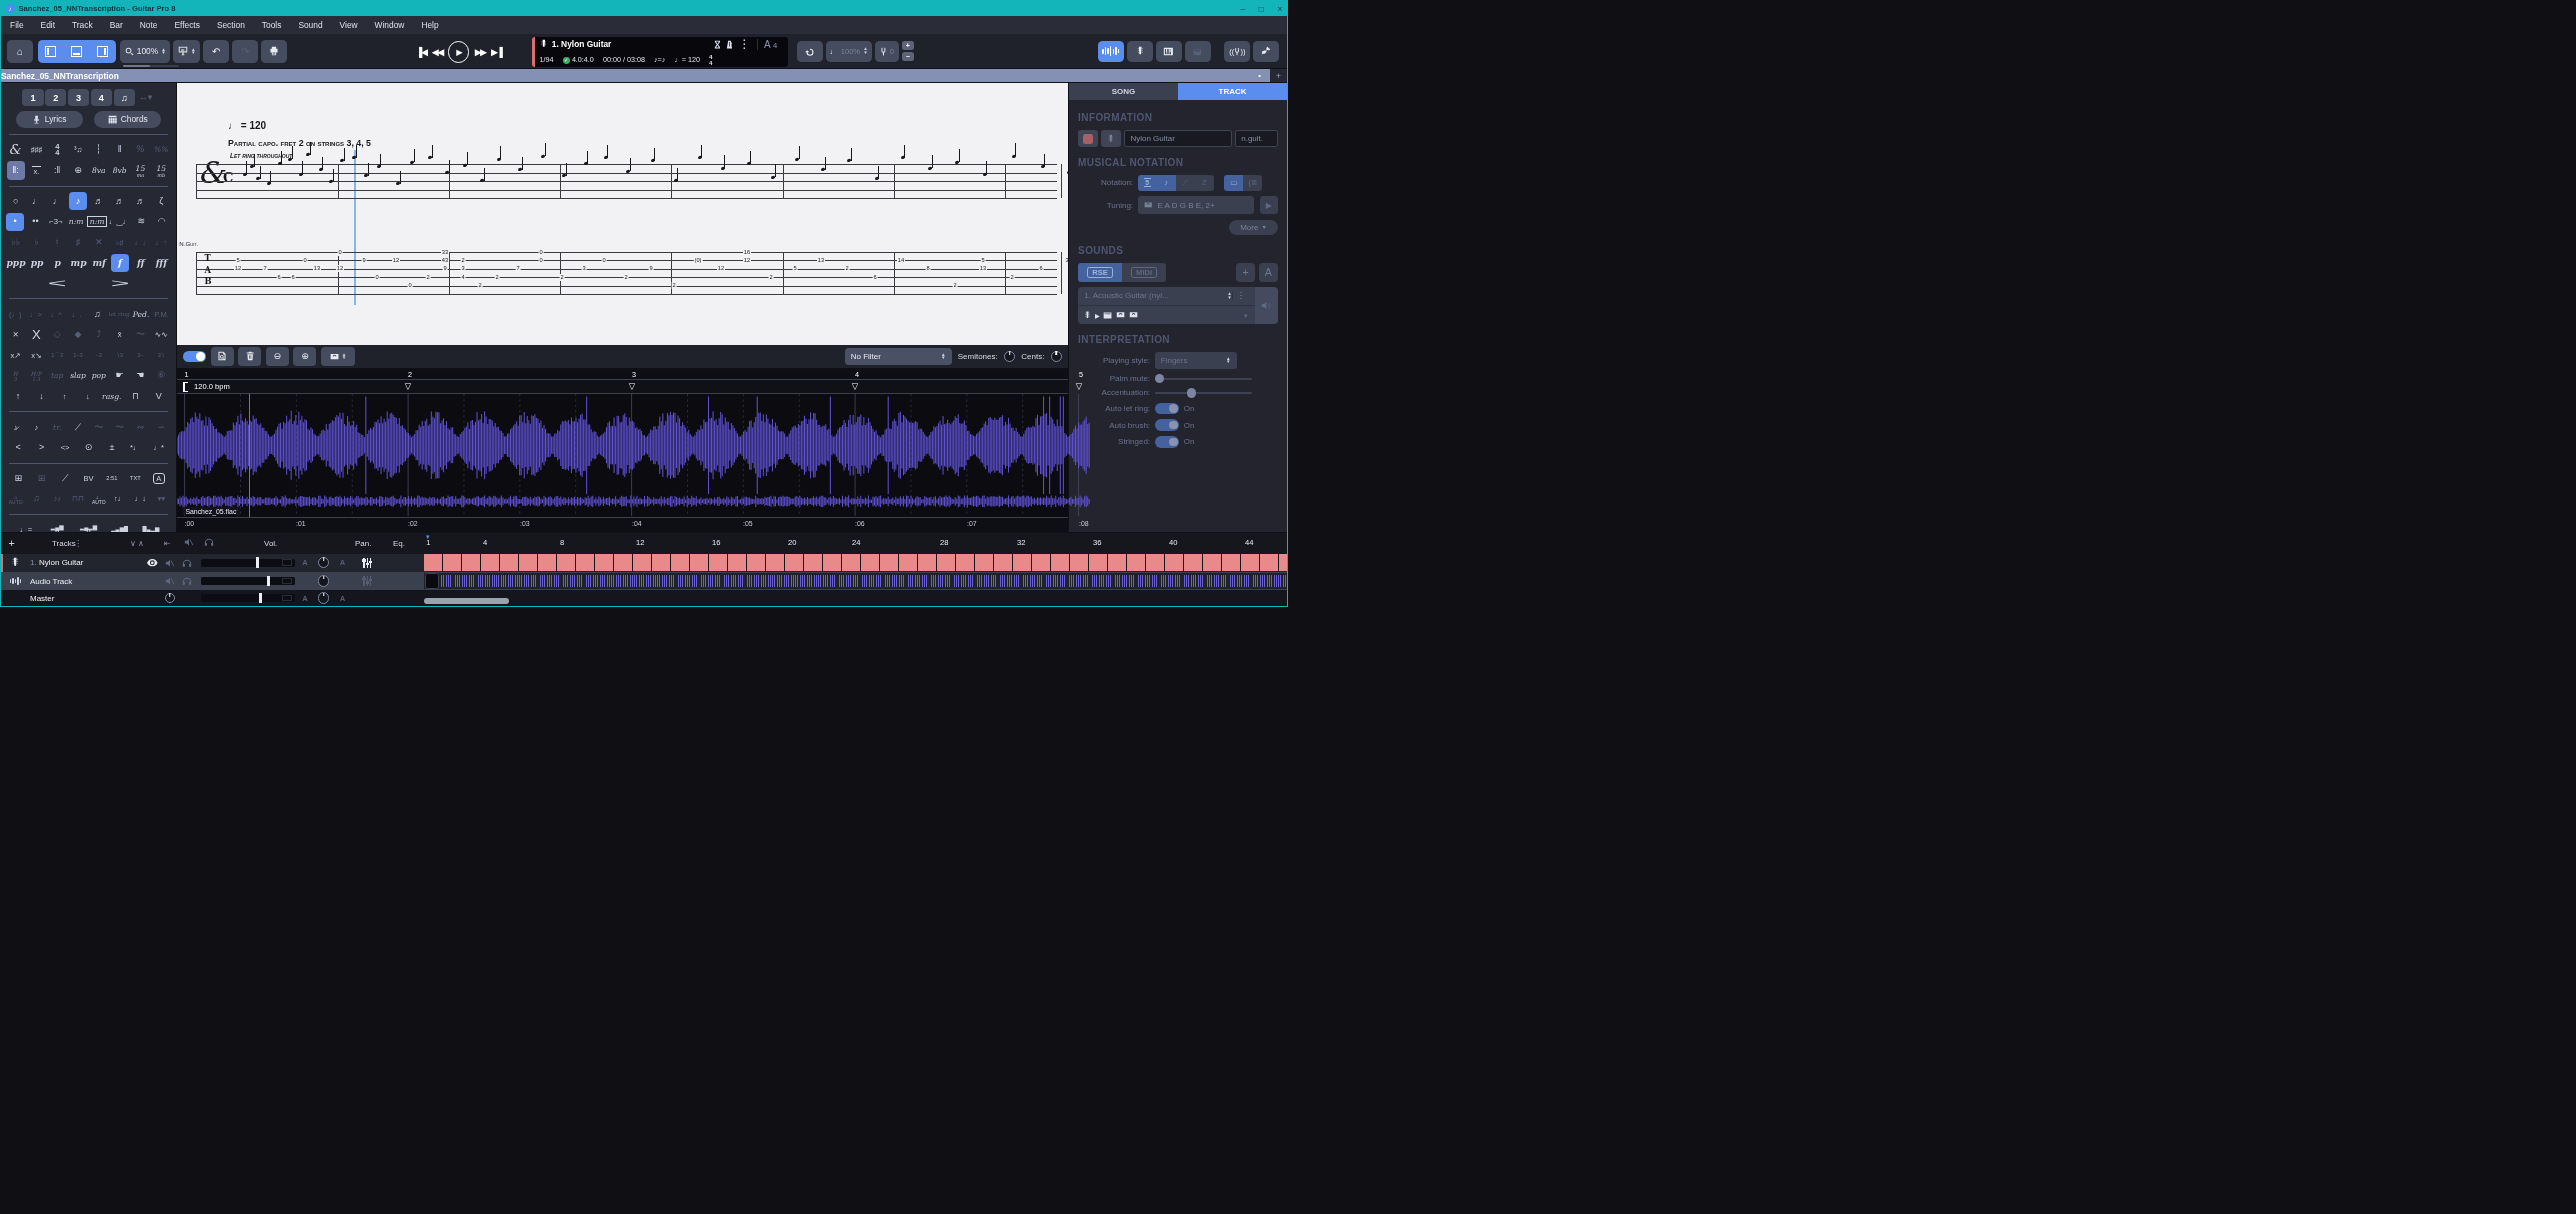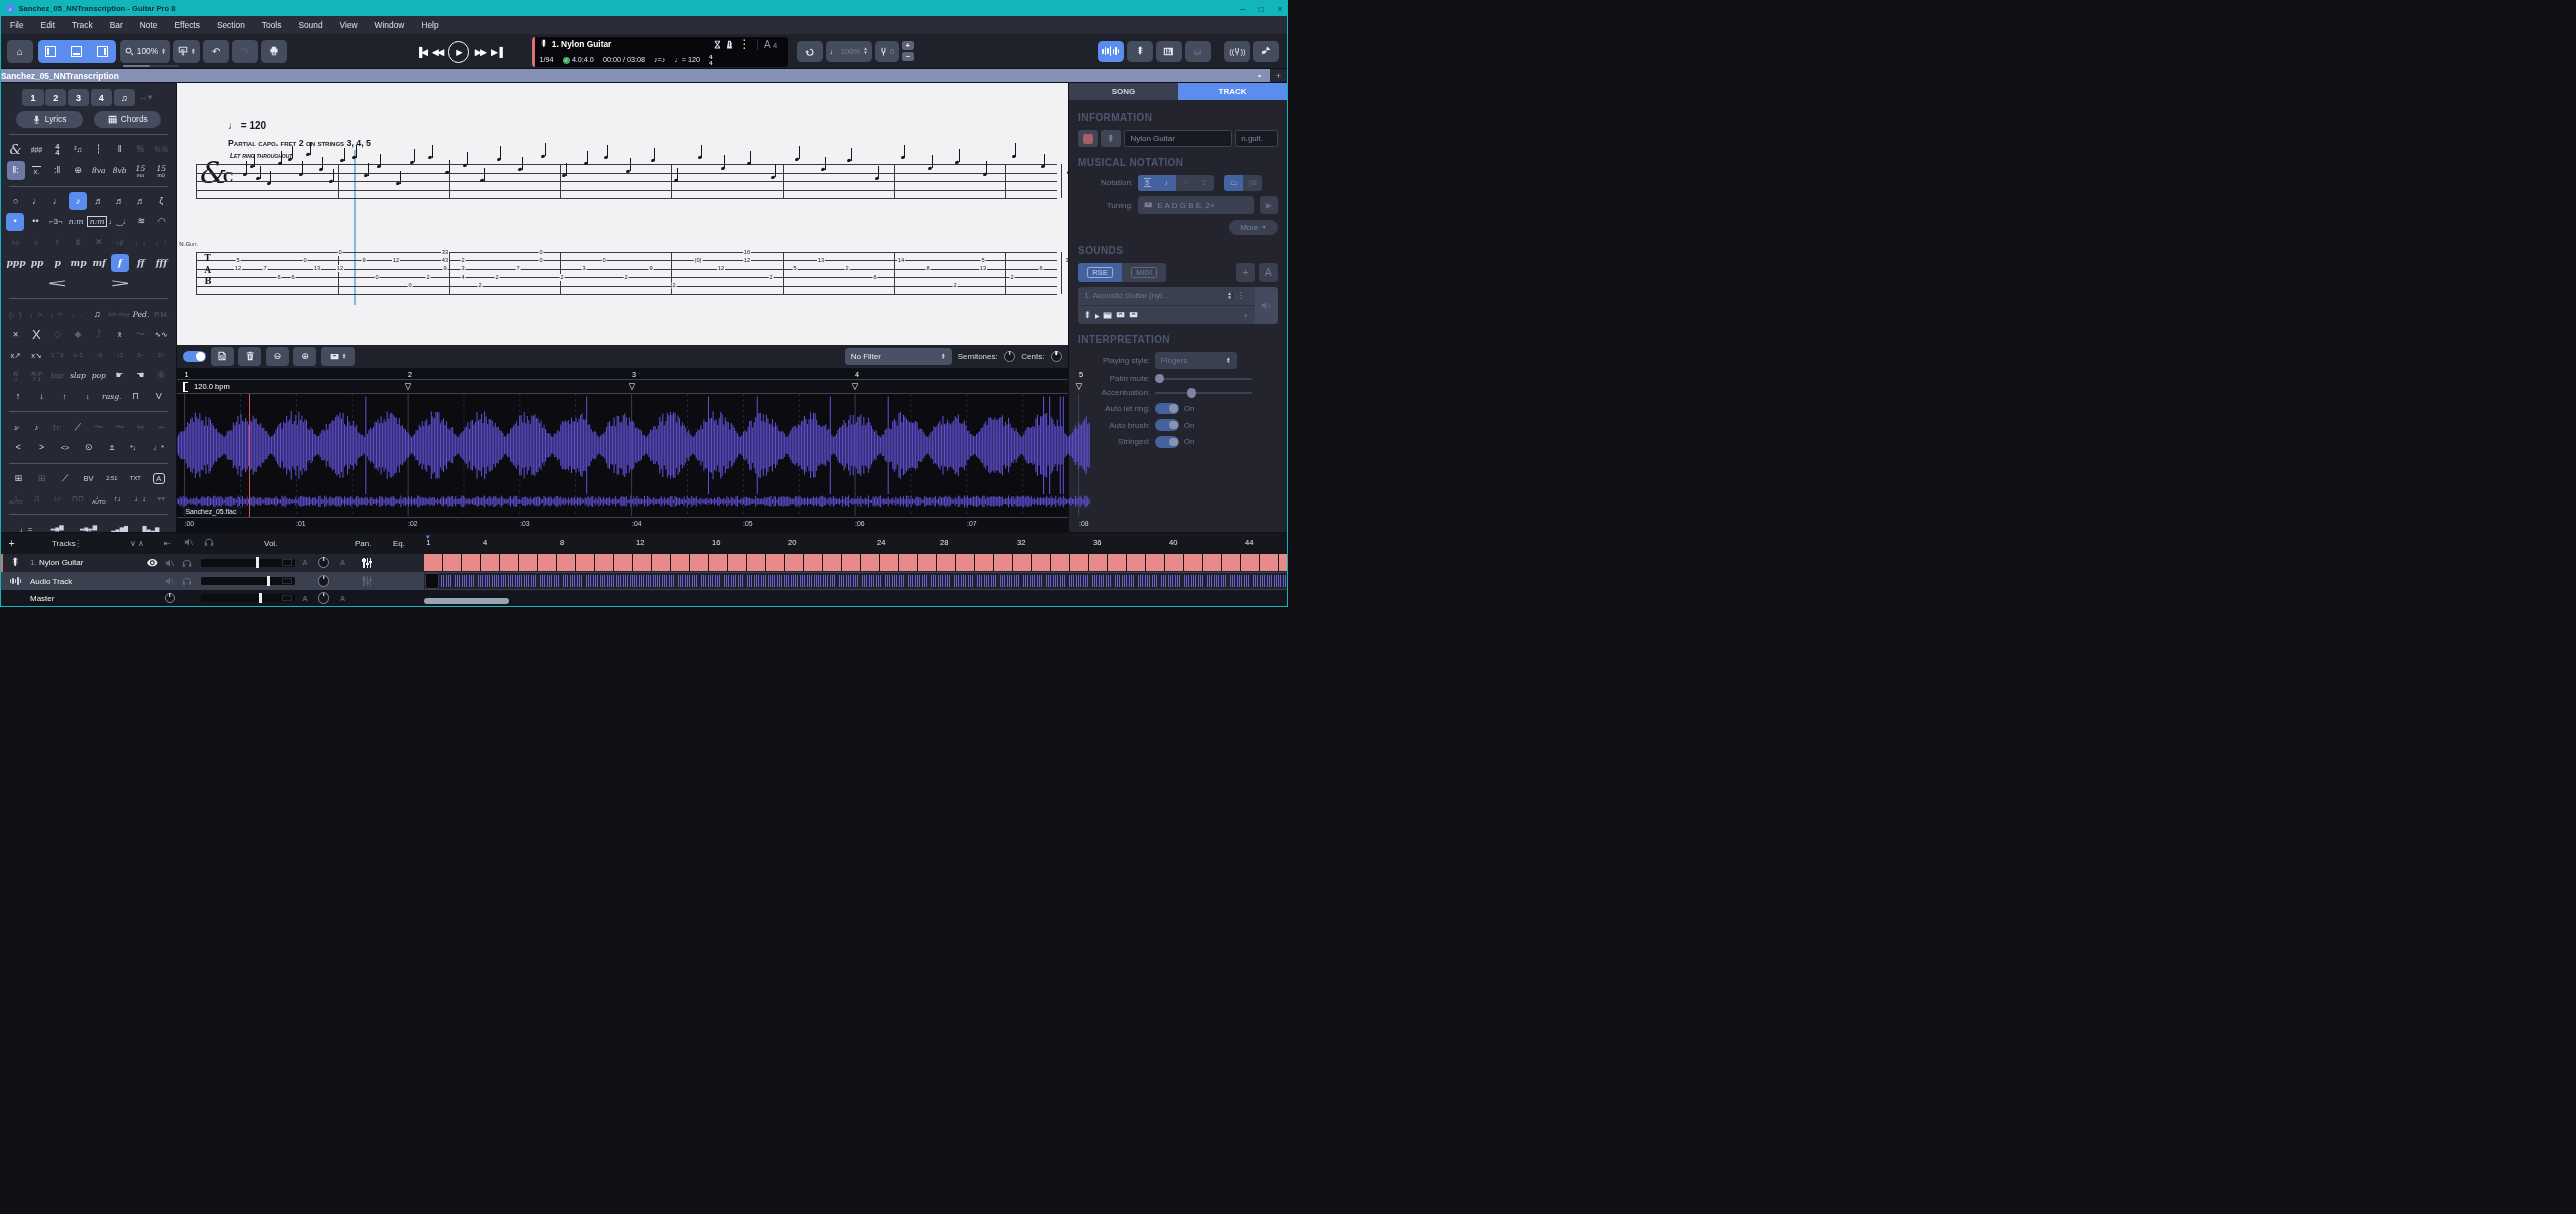--- a/index.html
+++ b/index.html
@@ -1349,21 +1349,21 @@
       <span class="hlabel" style="left:392px">Eq.</span>
       <div class="ttimeline" style="position:absolute;left:423px;right:0;top:0;bottom:0">
         <div class="ttl-nums" id="ttl-nums">
             <span class="tri" style="left: 0.8px;">▼</span>
             <span style="left: 2.3px;">1</span>
             <span style="left: 59px;">4</span>
             <span style="left: 136px;">8</span>
             <span style="left: 212px;">12</span>
             <span style="left: 288px;">16</span>
             <span style="left: 364px;">20</span>
-            <span style="left: 453px;">24</span>
+            <span style="left: 428px;">24</span>
             <span style="left: 516px;">28</span>
             <span style="left: 593px;">32</span>
             <span style="left: 669px;">36</span>
             <span style="left: 745px;">40</span>
             <span style="left: 821px;">44</span>
           </div>
       </div>
     </div>
 
     <div class="trow nylon">

